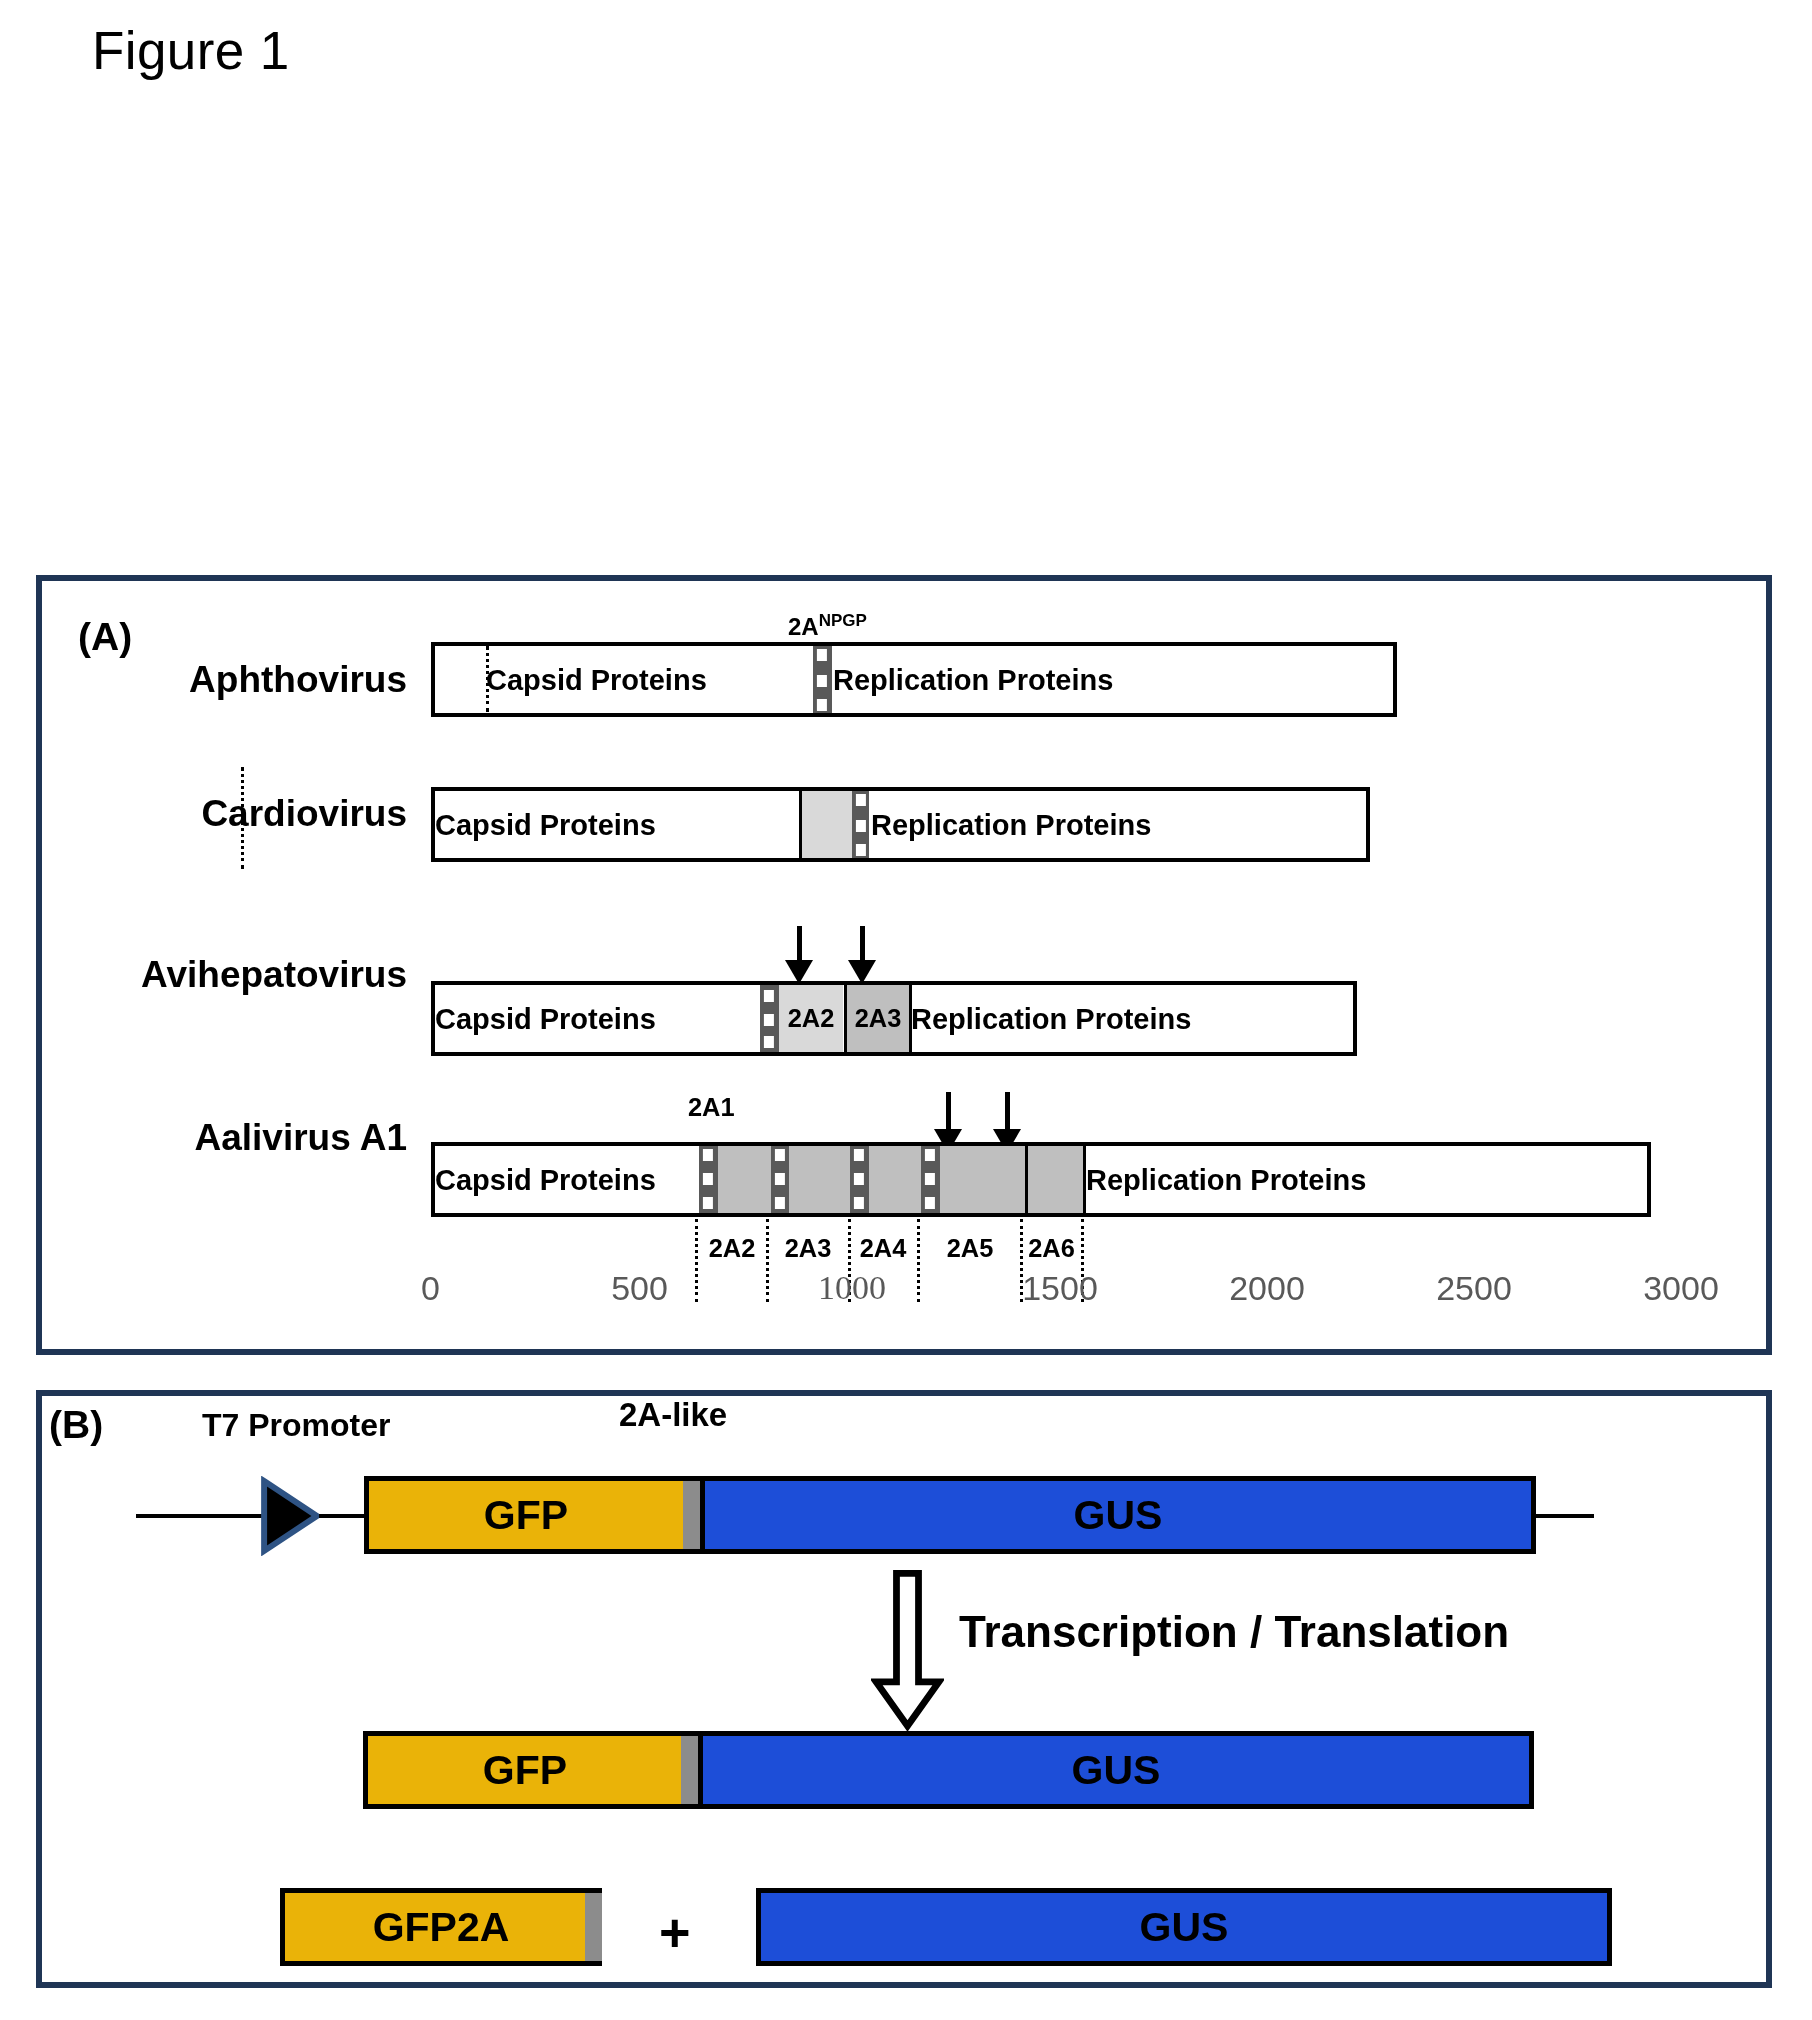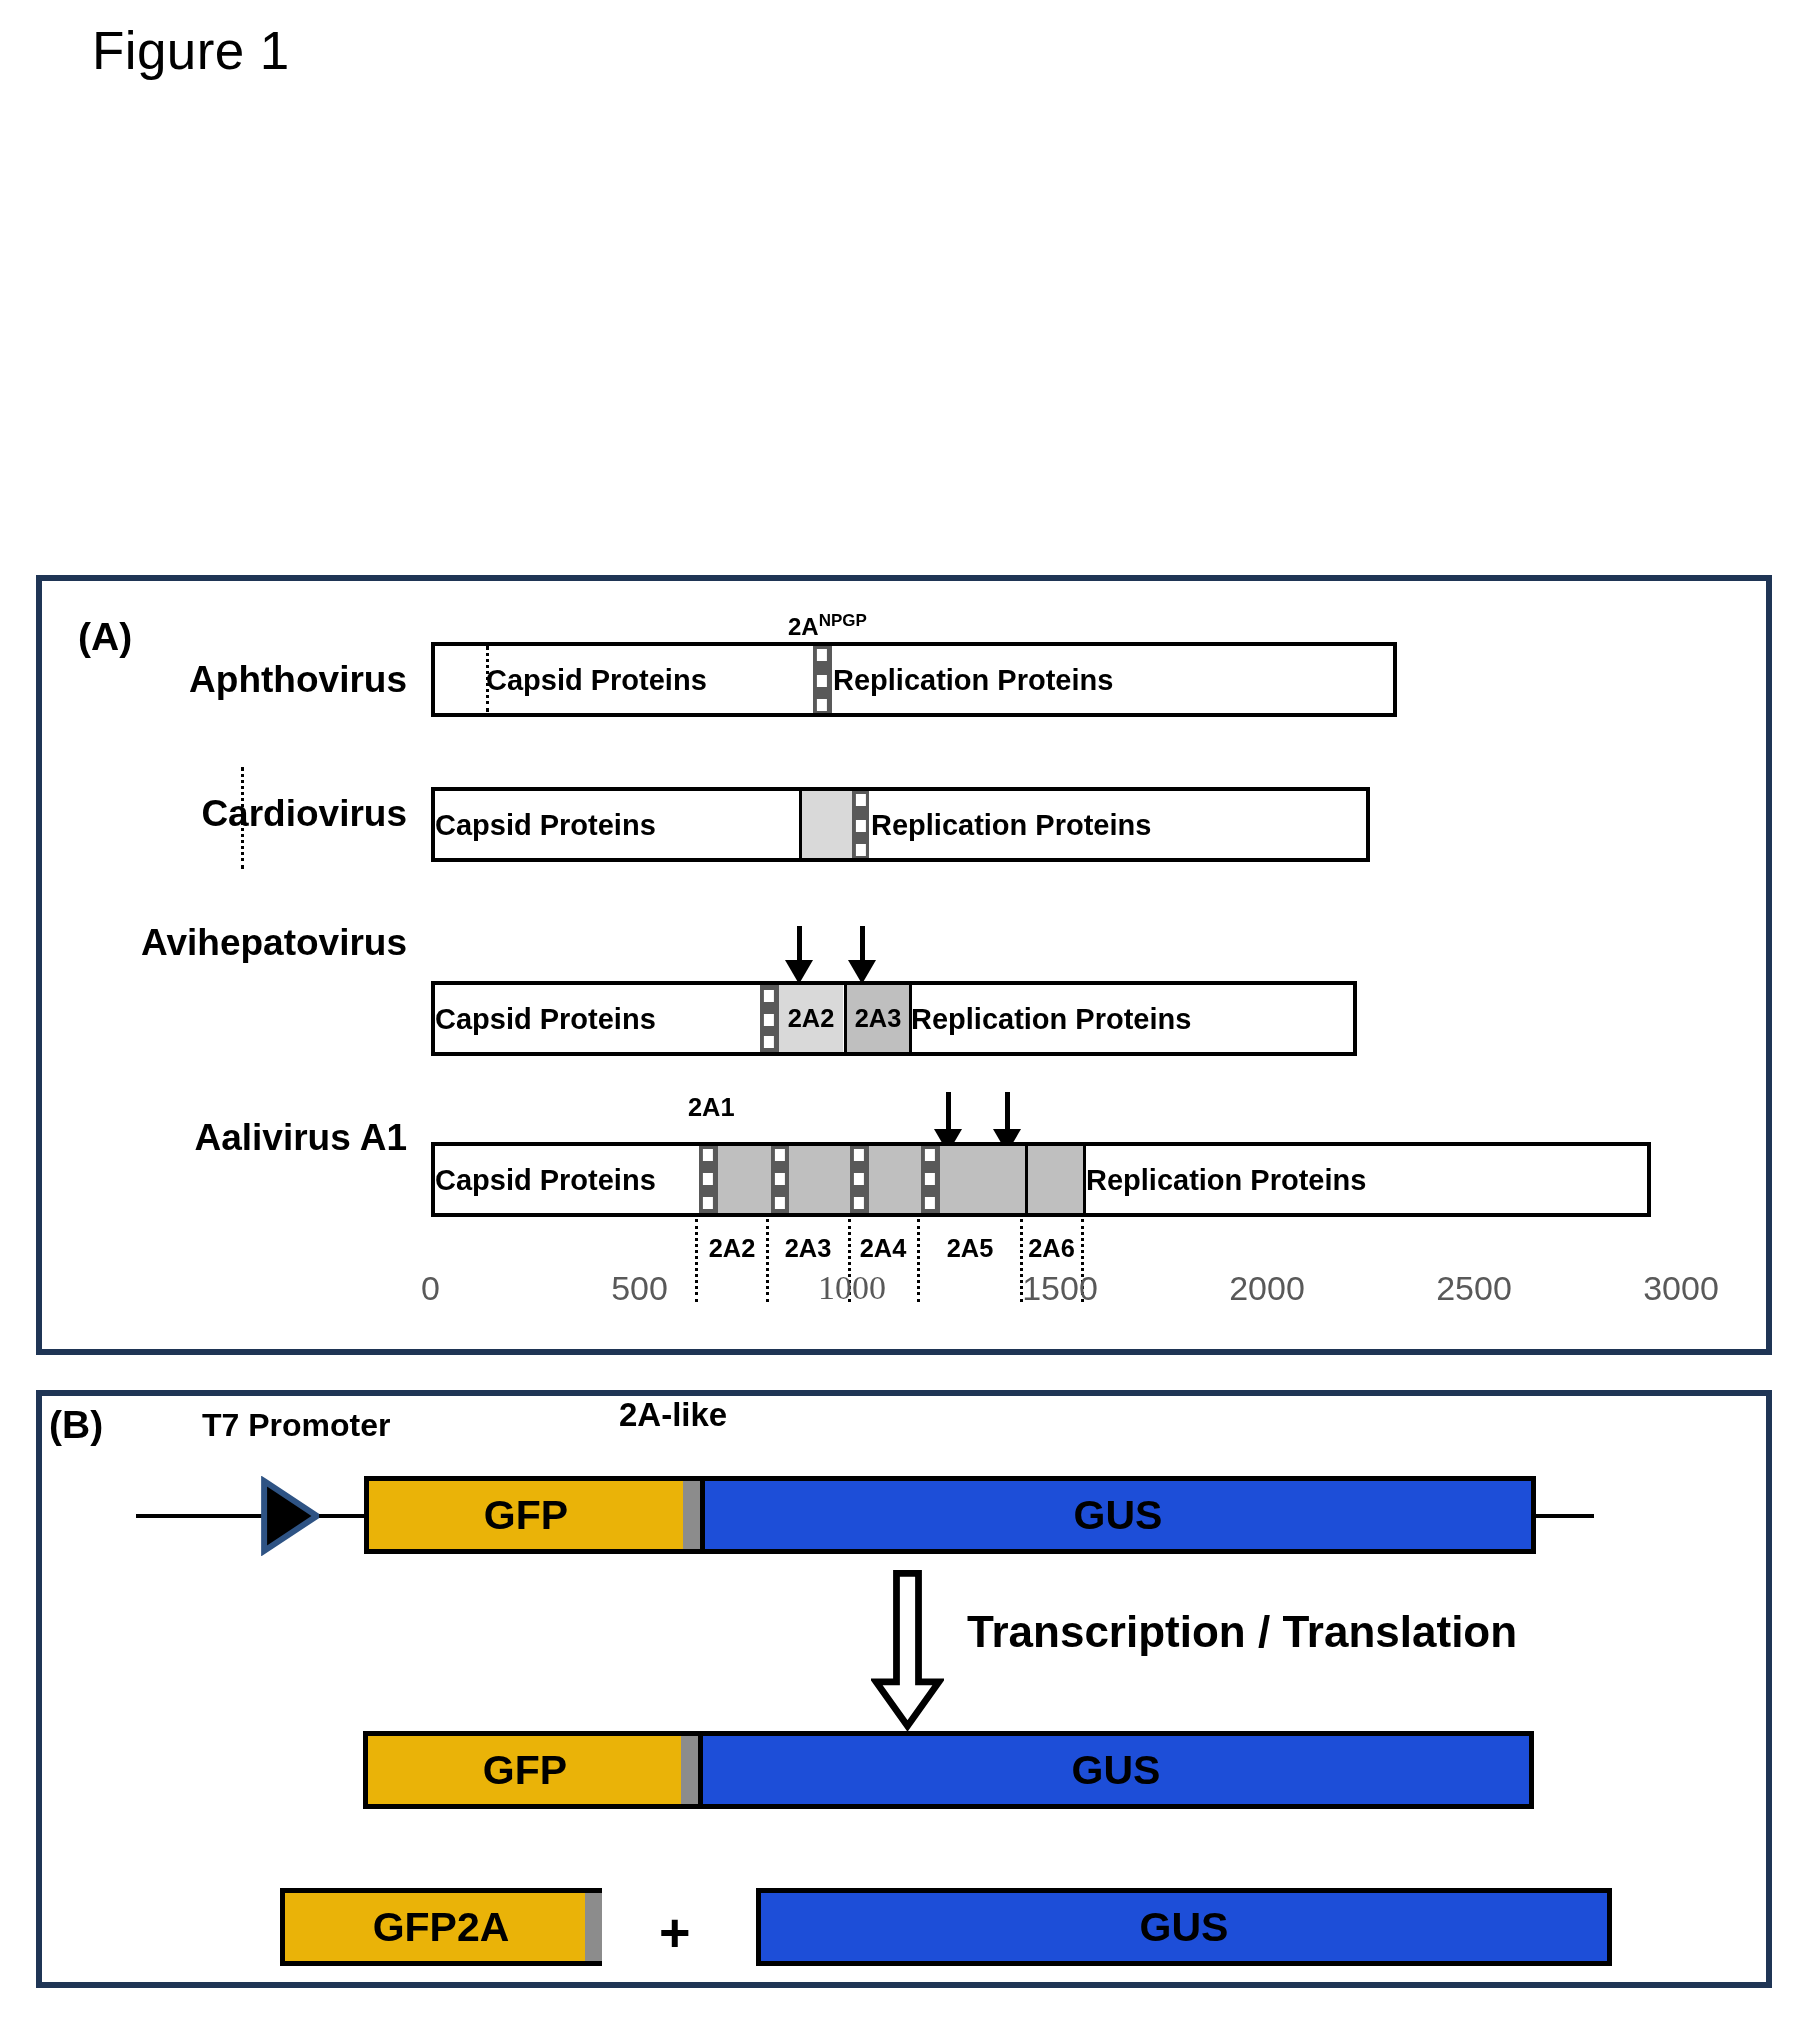--- a/index.html
+++ b/index.html
@@ -142,21 +142,21 @@
   <div class="orf-text" style="left:0px;width:364px;">Capsid Proteins</div>
   <div class="seg seg-light seg-border-l" style="left:364px;width:53px;"></div>
   <div class="dash-bar" style="left:417px;width:17px;">
     <i style="top:3.4px;"></i>
       <i style="top:29px;"></i>
       <i style="top:53px;"></i>
   </div>
   <div class="orf-text" style="left:436px;width:492px;">Replication Proteins</div>
 </div>
 
-<div class="row-name" style="left:61px;top:924px;width:346px;">Avihepatovirus</div>
+<div class="row-name" style="left:61px;top:956px;width:346px;">Avihepatovirus</div>
 
 <div class="darrow" style="left:785px;top:926px;height:58px;">
   <div class="stem" style="height:36px;"></div>
     <div class="head"></div>
 </div>
 <div class="darrow" style="left:848px;top:926px;height:58px;">
   <div class="stem" style="height:36px;"></div>
     <div class="head"></div>
 </div>
 
@@ -260,21 +260,21 @@
 </div>
 <div class="b-sep" style="left:683px;top:1476px;width:18.6px;height:78px;border-top:5.1px solid #000;border-bottom:5.1px solid #000;box-sizing:border-box;"></div>
 <div class="bbox b-gray" style="left:700px;top:1476px;width:836px;height:78px;">
   <div class="btxt">GUS</div>
 </div>
 <div class="hline" style="left:1531px;top:1514px;width:63px;"></div>
 
 <svg class="bigarrow" style="left:871px;top:1570px;width:73px;height:161px;" viewBox="0 0 86 190">
   <polygon points="30,4 56,4 56,132 80,132 43,184 6,132 30,132" fill="#ffffff" stroke="#000000" stroke-width="8" stroke-linejoin="miter"></polygon>
 </svg>
-<div class="b-title" style="left:959px;top:1610px;font-size:44px;margin-left:8px;">Transcription / Translation</div>
+<div class="b-title" style="left:959px;top:1610px;font-size:44px;">Transcription / Translation</div>
 
 <div class="bbox b-light" style="left:363px;top:1731px;width:324px;height:78px;">
   <div class="btxt">GFP</div>
 </div>
 <div class="b-sep" style="left:681px;top:1731px;width:18.6px;height:78px;border-top:5.1px solid #000;border-bottom:5.1px solid #000;box-sizing:border-box;"></div>
 <div class="bbox b-gray" style="left:698px;top:1731px;width:836px;height:78px;">
   <div class="btxt">GUS</div>
 </div>
 
 <div class="bbox b-light" style="left:280px;top:1888px;width:322px;height:78px;">

